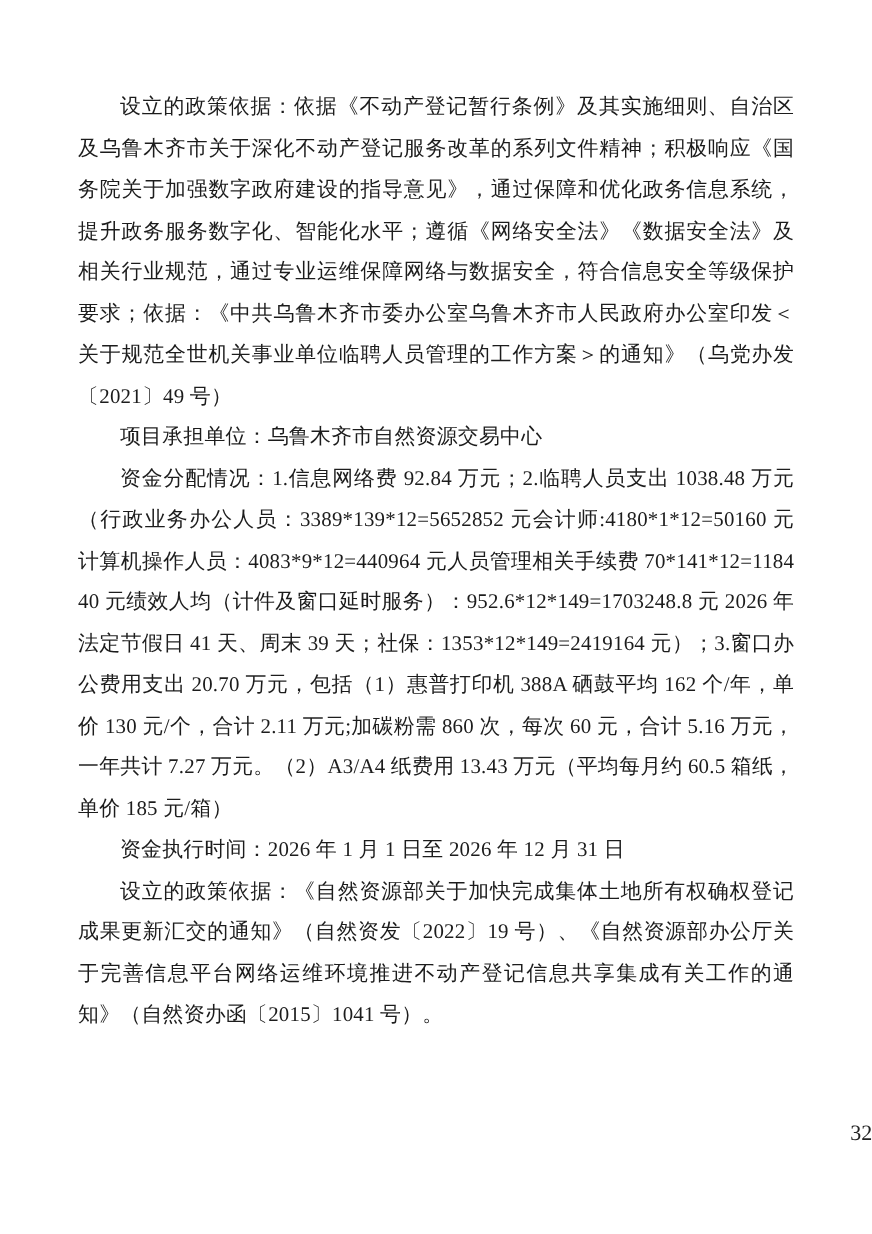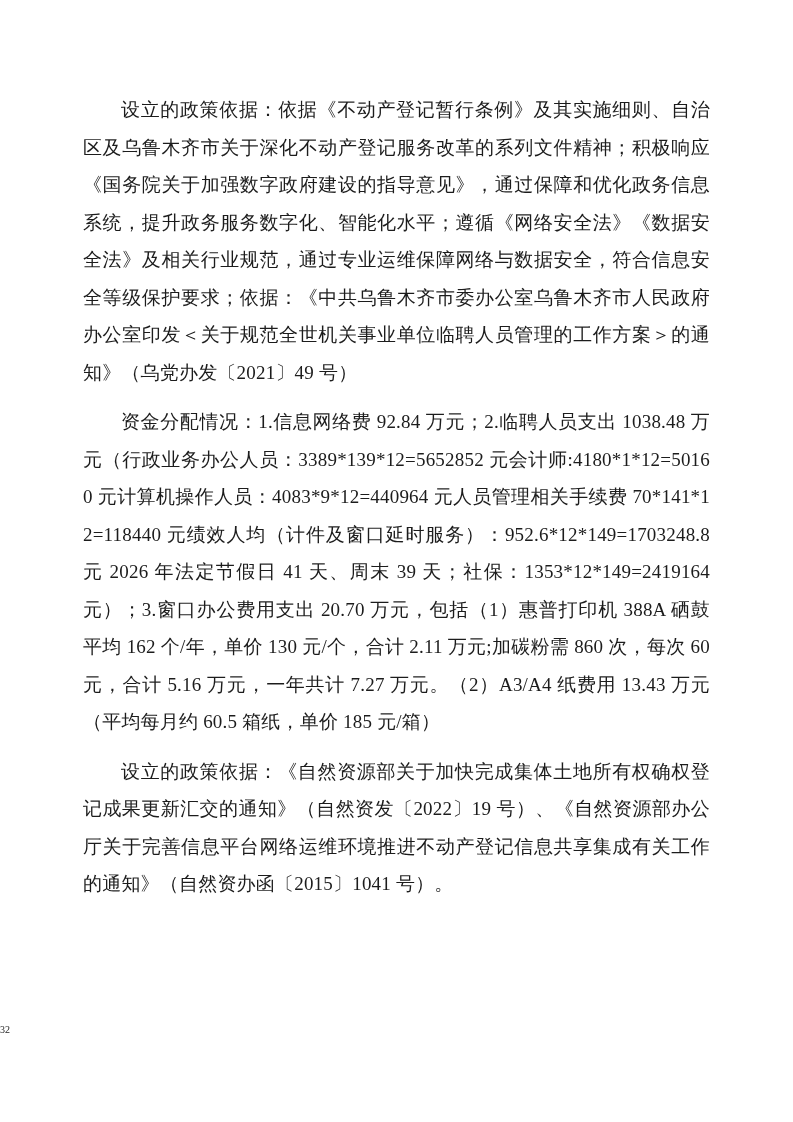--- a/index.html
+++ b/index.html
@@ -20,40 +20,42 @@
     top: 79px;
     left: 71px;
     width: 651px;
     font-size: 19px;
     line-height: 37.5px;
     text-align: justify;
     text-justify: inter-ideograph;
     letter-spacing: 0.2px;
   }
   .content p {
-    margin: 12px;
+    margin: 0;
     padding: 0;
     text-indent: 2em;
     word-break: break-all;
   }
   .page-footer {
     position: absolute;
     top: 1020px;
     left: 0;
     width: 793px;
-    text-align: left;
-    font-size: 10px;
+    text-align: right;
+    font-size: 20px;
     line-height: 20px;
     color: #222222;
   }
 </style>
 </head>
 <body>
 
 <main class="content">
   <p>设立的政策依据：依据《不动产登记暂行条例》及其实施细则、自治区及乌鲁木齐市关于深化不动产登记服务改革的系列文件精神；积极响应《国务院关于加强数字政府建设的指导意见》，通过保障和优化政务信息系统，提升政务服务数字化、智能化水平；遵循《网络安全法》《数据安全法》及相关行业规范，通过专业运维保障网络与数据安全，符合信息安全等级保护要求；依据：《中共乌鲁木齐市委办公室乌鲁木齐市人民政府办公室印发＜关于规范全世机关事业单位临聘人员管理的工作方案＞的通知》（乌党办发〔2021〕49 号）</p>
+  <p>项目承担单位：乌鲁木齐市自然资源交易中心</p>
   <p>资金分配情况：1.信息网络费 92.84 万元；2.临聘人员支出 1038.48 万元（行政业务办公人员：3389*139*12=5652852 元会计师:4180*1*12=50160 元计算机操作人员：4083*9*12=440964 元人员管理相关手续费 70*141*12=118440 元绩效人均（计件及窗口延时服务）：952.6*12*149=1703248.8 元 2026 年法定节假日 41 天、周末 39 天；社保：1353*12*149=2419164 元）；3.窗口办公费用支出 20.70 万元，包括（1）惠普打印机 388A 硒鼓平均 162 个/年，单价 130 元/个，合计 2.11 万元;加碳粉需 860 次，每次 60 元，合计 5.16 万元，一年共计 7.27 万元。（2）A3/A4 纸费用 13.43 万元（平均每月约 60.5 箱纸，单价 185 元/箱）</p>
+  <p>资金执行时间：2026 年 1 月 1 日至 2026 年 12 月 31 日</p>
   <p>设立的政策依据：《自然资源部关于加快完成集体土地所有权确权登记成果更新汇交的通知》（自然资发〔2022〕19 号）、《自然资源部办公厅关于完善信息平台网络运维环境推进不动产登记信息共享集成有关工作的通知》（自然资办函〔2015〕1041 号）。</p>
 </main>
 
 <footer class="page-footer">
   <span>32</span>
 </footer>
 
 </body></html>

